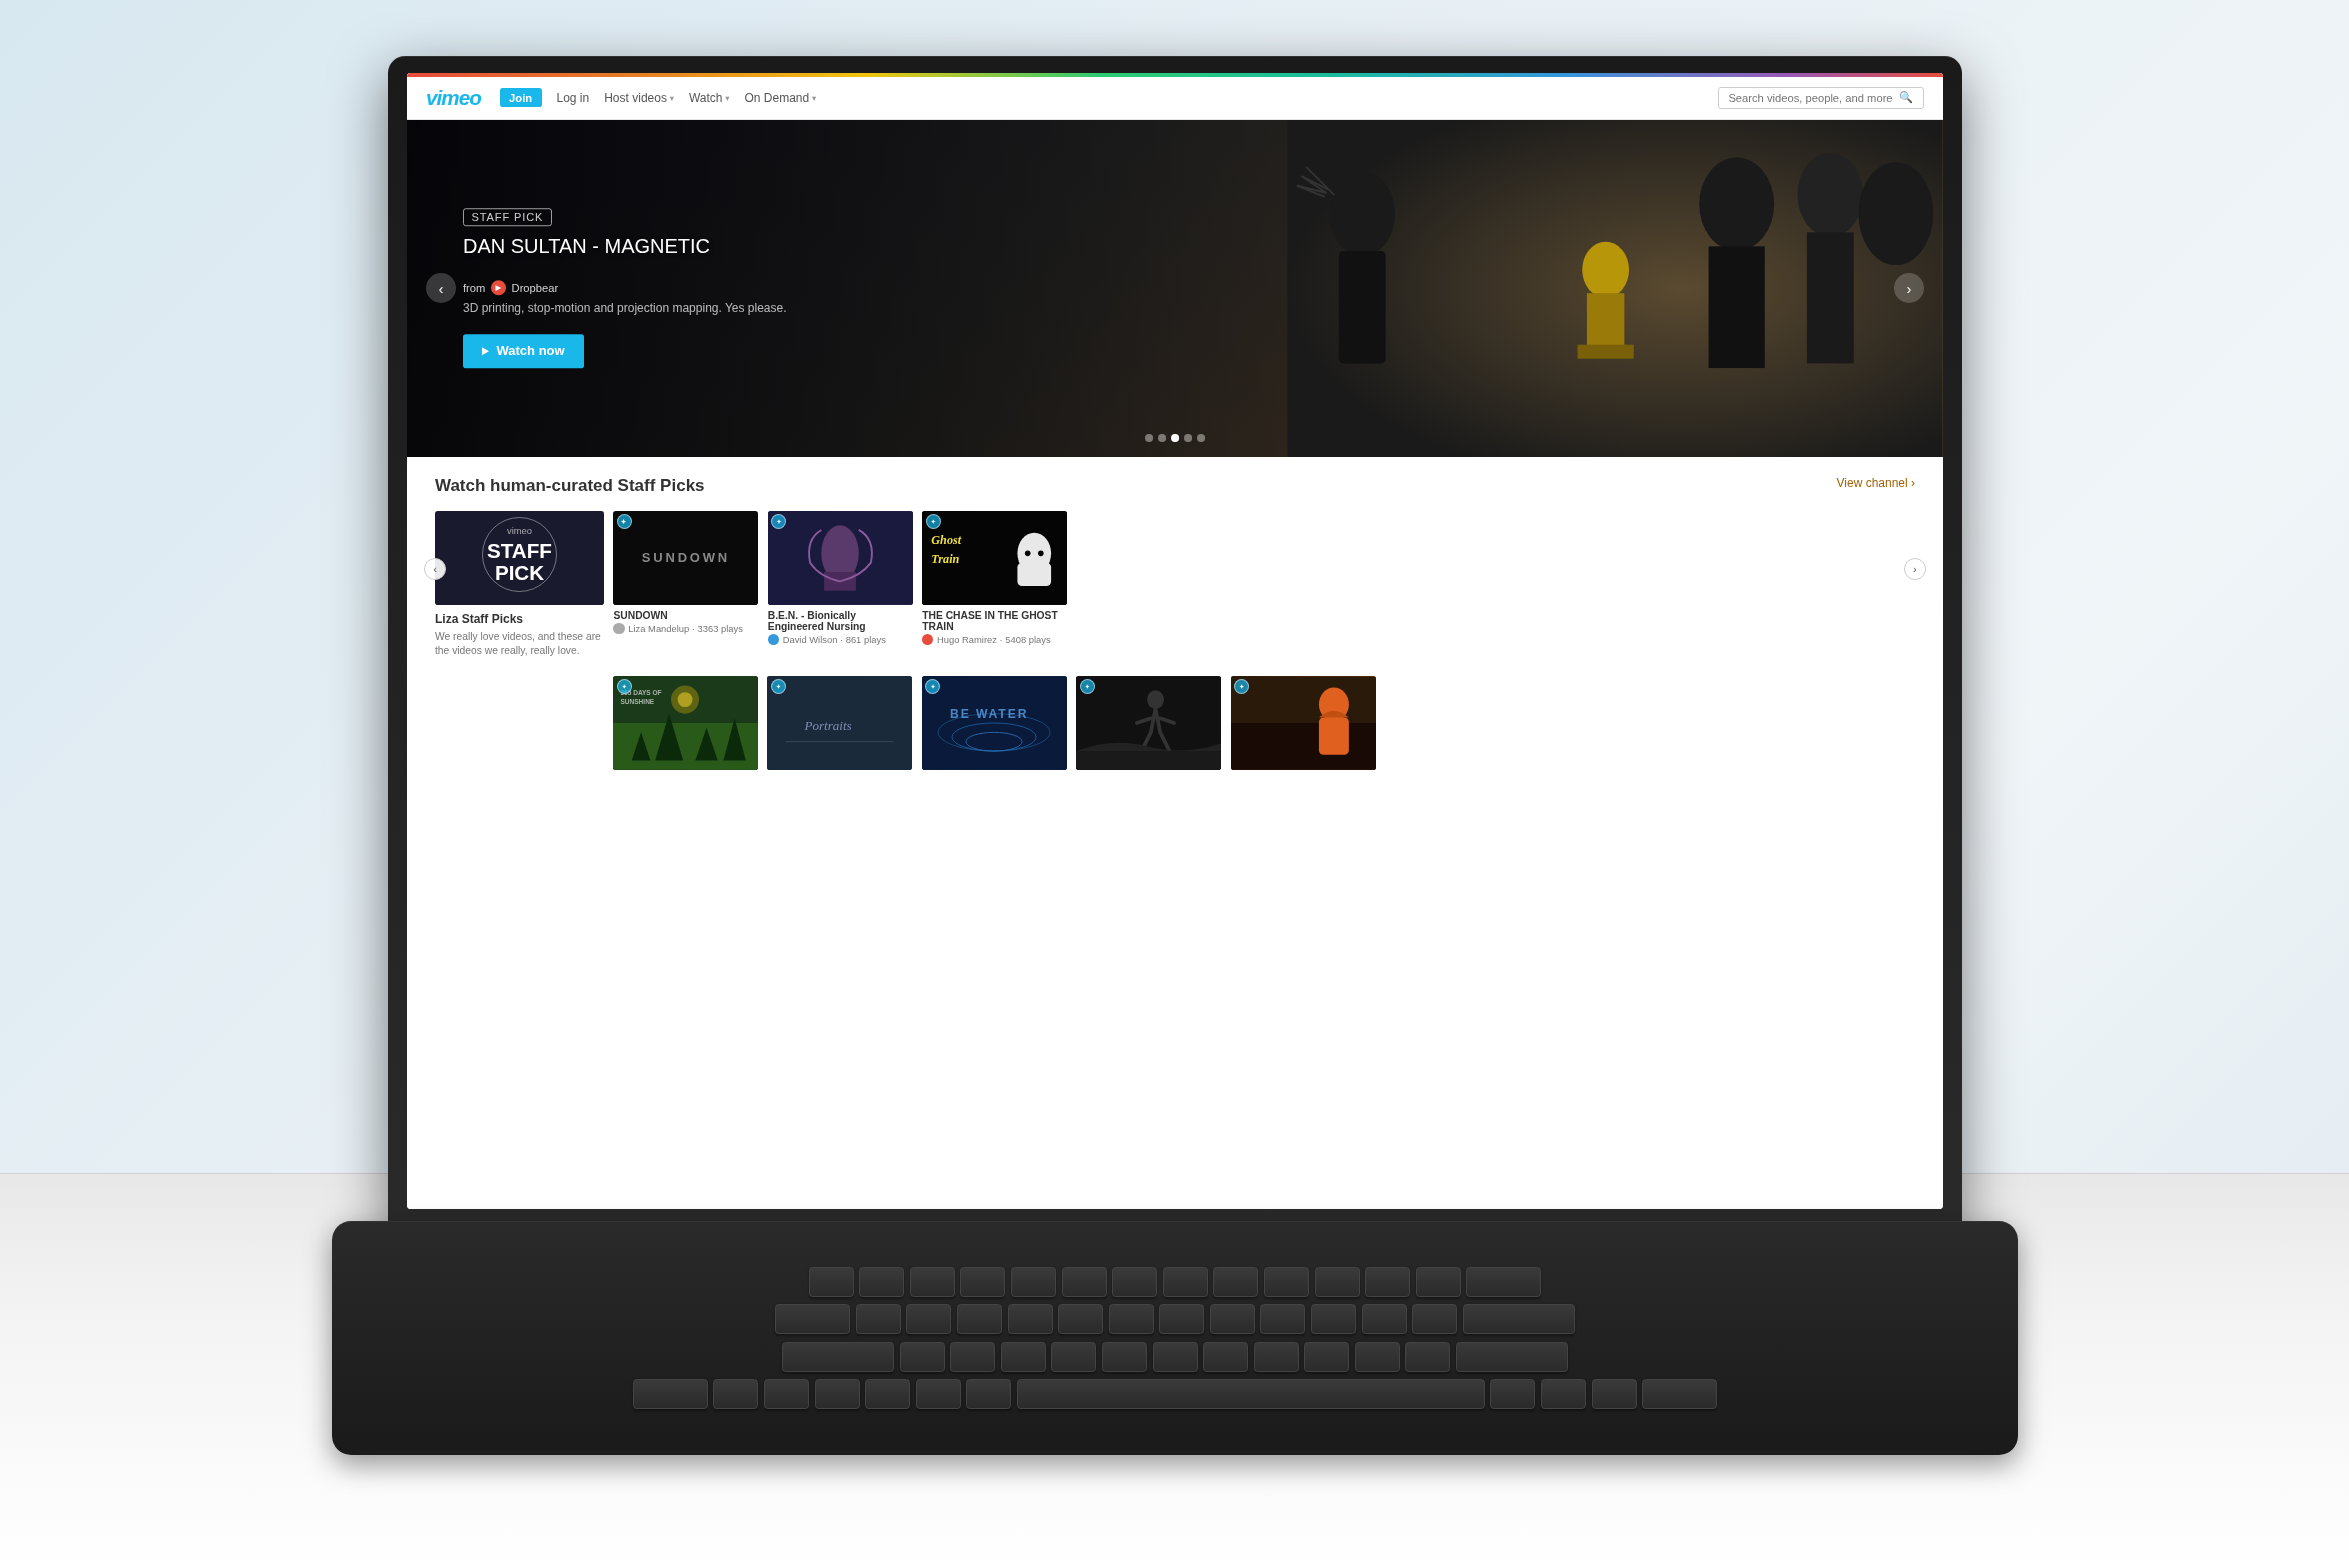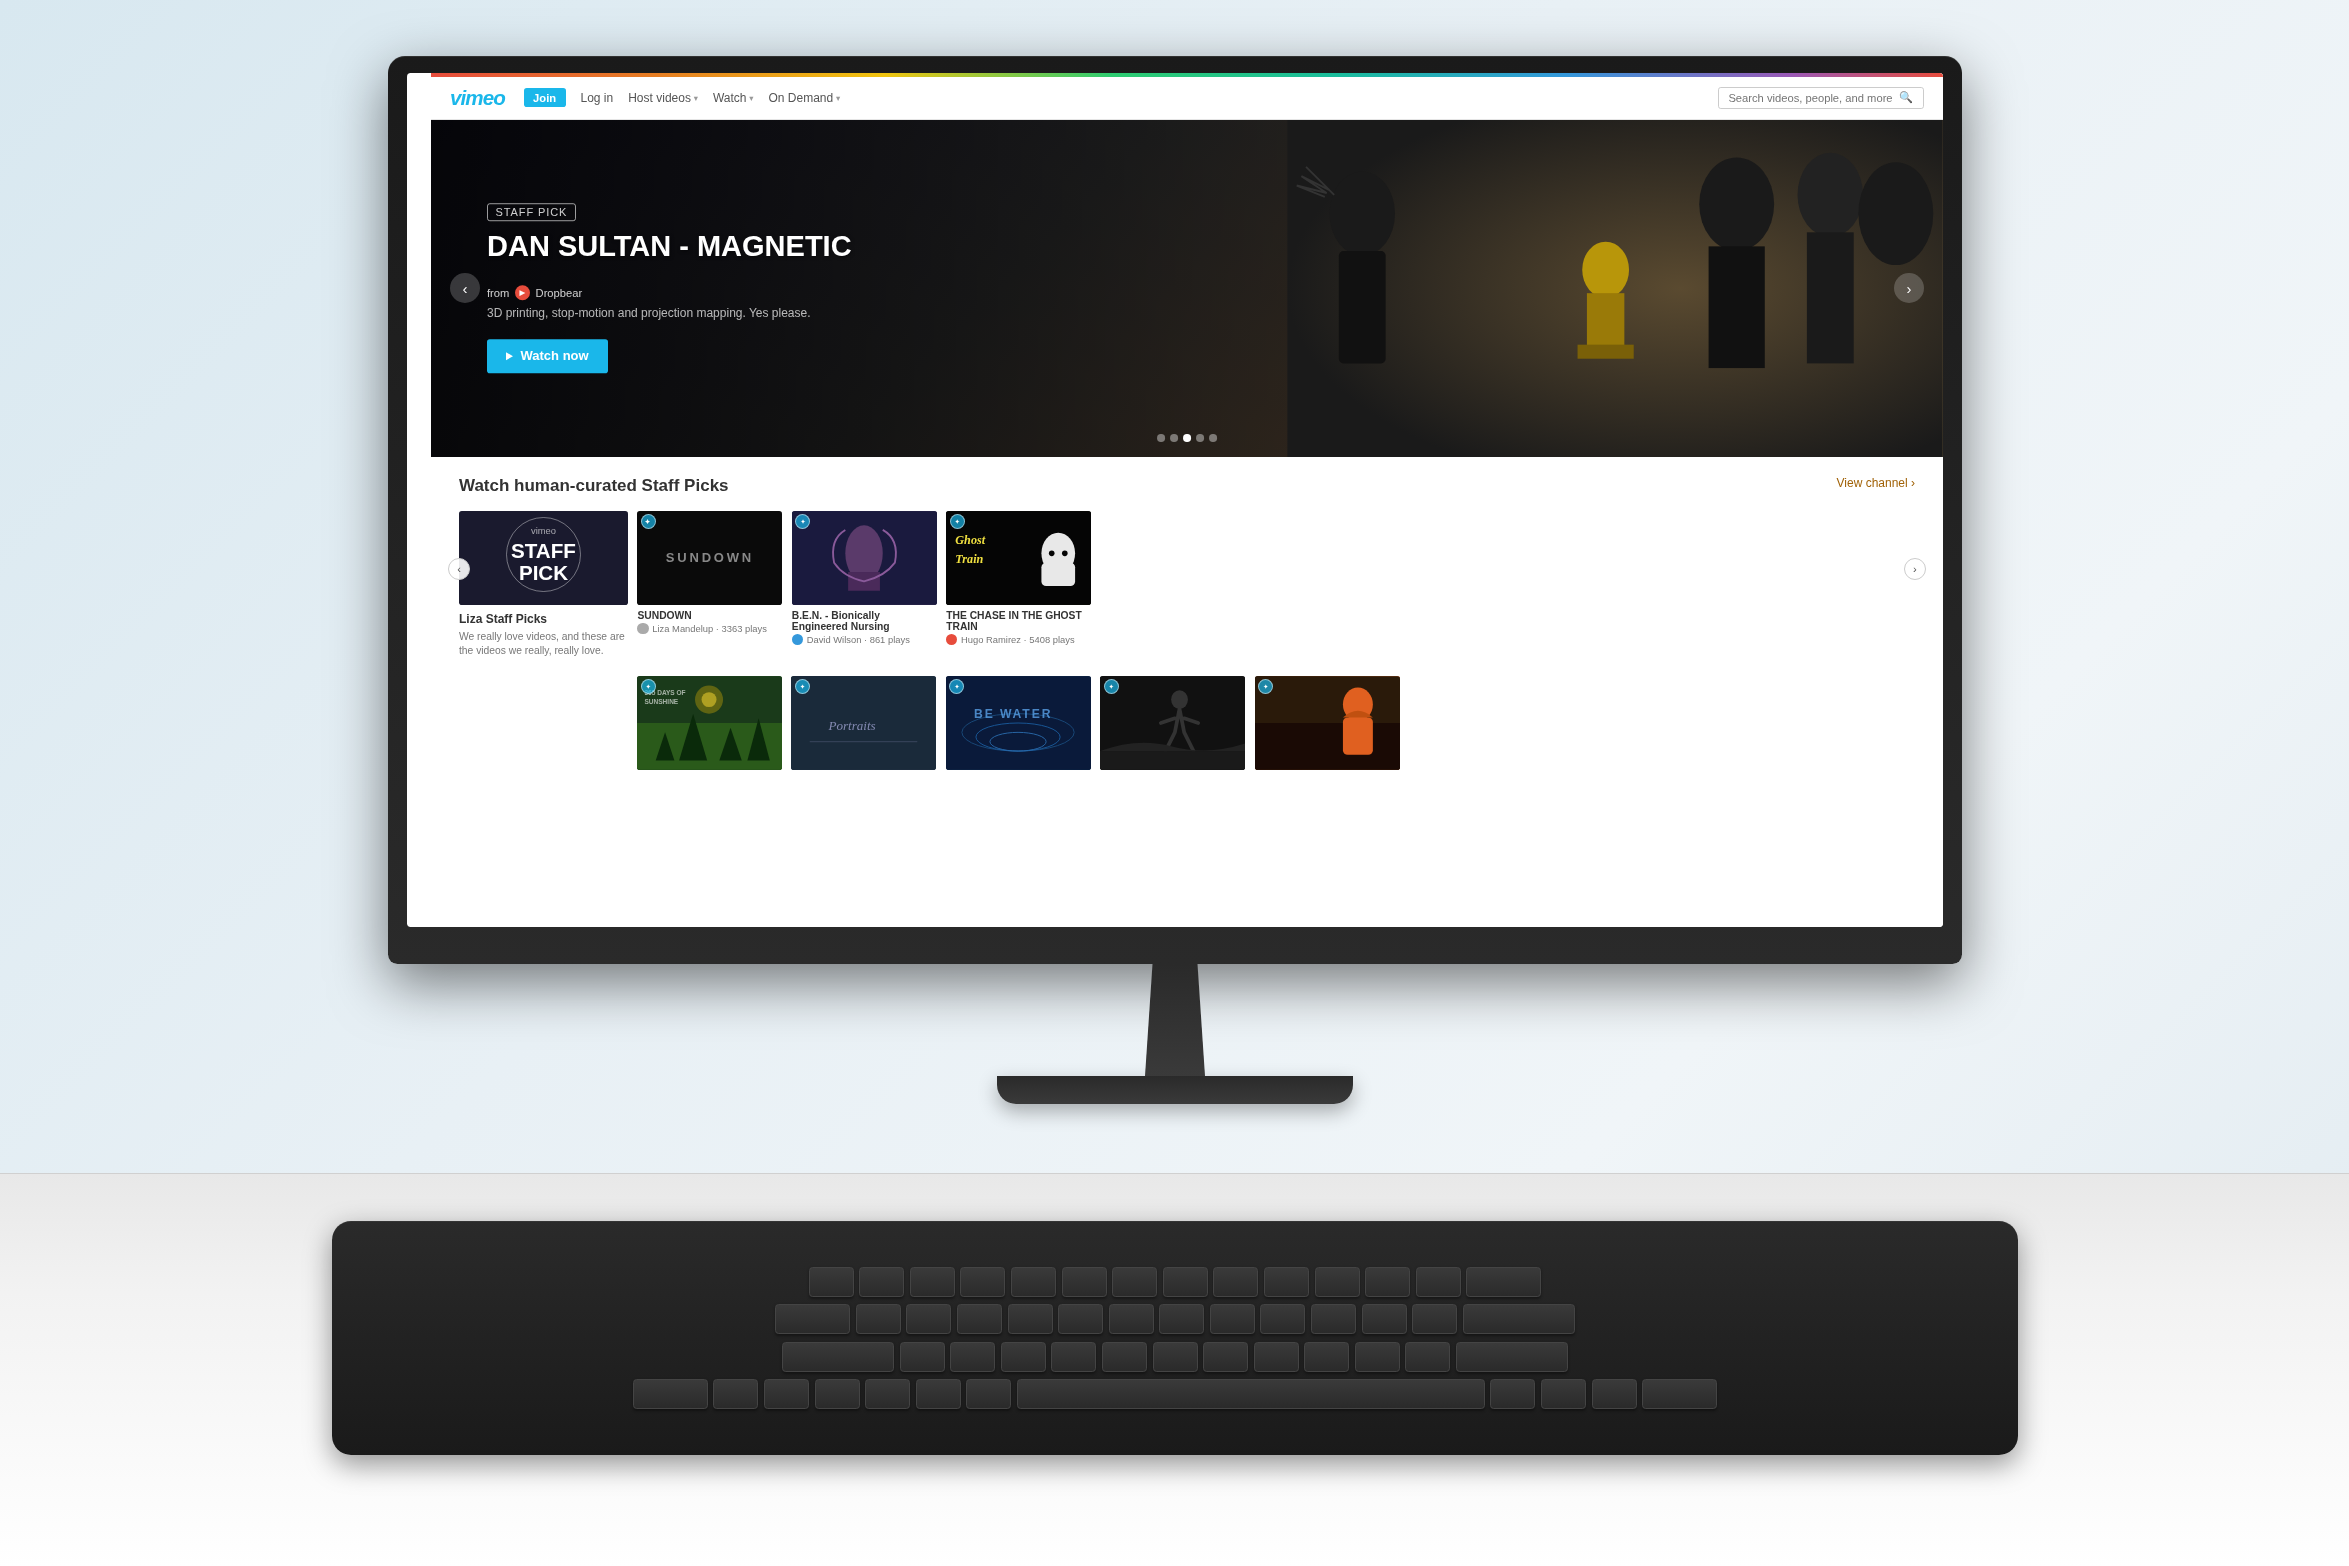--- a/index.html
+++ b/index.html
@@ -49,26 +49,25 @@
     .monitor-bezel {
       background: linear-gradient(180deg, #1a1a1a 0%, #2a2a2a 100%);
       border-radius: 17px 17px 9.4px 9.4px;
       padding: 17px 19px 37px 19px;
       box-shadow: 0 19px 56px rgba(0,0,0,0.5), inset 0 0.9px 0 rgba(255,255,255,0.1);
       width: 1574px;
     }
 
     .monitor-screen {
       width: 100%;
-      height: 854px;
+      height: 1136px;
       background: #fff;
       border-radius: 3.7px;
       overflow: hidden;
       position: relative;
-      padding-left: 24px;
     }
 
     .monitor-stand-neck {
       width: 75px;
       height: 112px;
       background: linear-gradient(180deg, #2a2a2a 0%, #3a3a3a 100%);
       clip-path: polygon(20% 0%, 80% 0%, 90% 100%, 10% 100%);
     }
 
     .monitor-stand-base {
@@ -241,22 +240,22 @@
       border-radius: 2.8px;
       padding: 1.9px 7.5px;
       font-size: 11px;
       color: rgba(255,255,255,0.8);
       display: inline-block;
       margin-bottom: 9.4px;
       letter-spacing: 0.9px;
     }
 
     .hero-title {
-      font-size: 29px;
-      font-weight: bold;
+      font-size: 20px;
+      font-weight: normal;
       color: #fff;
       margin-bottom: 22px;
       text-shadow: 0.9px 0.9px 3.7px rgba(0,0,0,0.5);
     }
 
     .hero-source {
       display: flex;
       align-items: center;
       gap: 5.6px;
       font-size: 11.2px;

